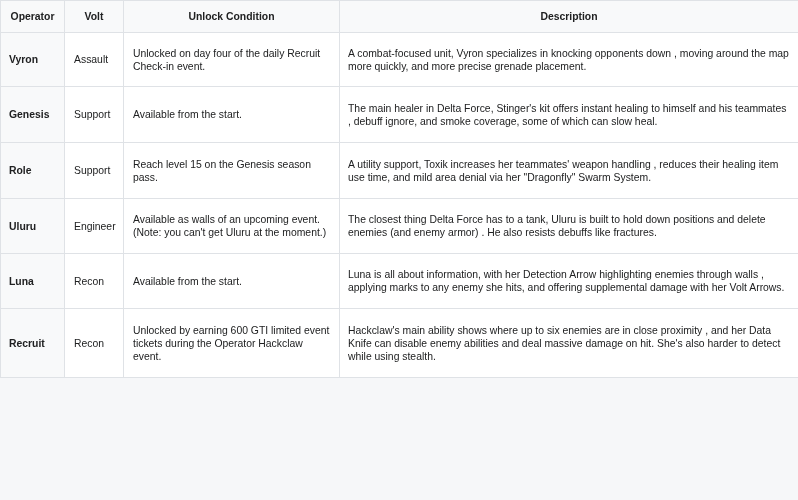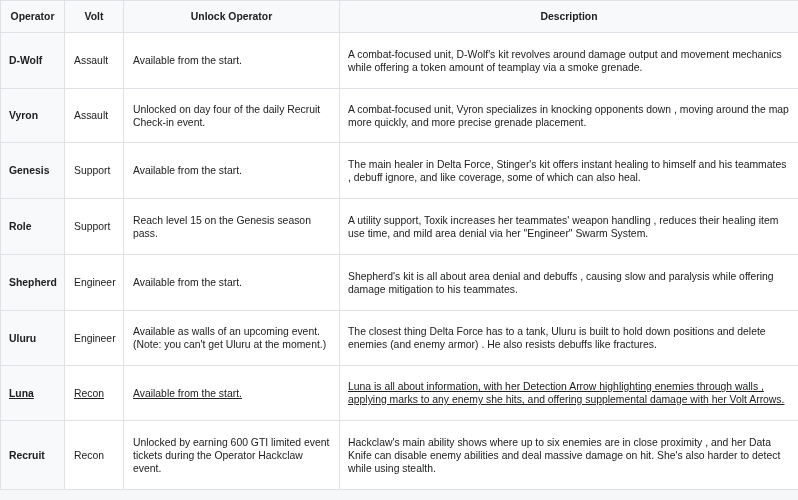--- a/index.html
+++ b/index.html
@@ -63,72 +63,60 @@
     background: #ffffff;
     text-align: left;
     padding: 4px 8px;
   }
   tr.r-0 { height: 56px; }
   tr.r-1 { height: 54px; padding-left: 39px; }
   tr.r-2 { height: 56px; }
   tr.r-3 { height: 56px; }
   tr.r-4 { height: 56px; }
   tr.r-5 { height: 55px; }
-  tr.r-6 { height: 55px; text-decoration: underline; }
+  tr.r-6 { height: 55px; }
   tr.r-7 { height: 69px; }
 </style>
 </head>
 <body>
 
 <div class="page">
   <table class="operators">
     <colgroup>
       <col class="c-operator">
       <col class="c-role">
       <col class="c-unlock">
       <col class="c-desc">
     </colgroup>
     <thead>
       <tr>
         <th>Operator</th>
         <th>Volt</th>
-        <th>Unlock Operator</th>
+        <th>Unlock Condition</th>
         <th>Description</th>
       </tr>
     </thead>
     <tbody>
-      <tr class="r-0">
-        <td class="cell-operator">D-Wolf</td>
-        <td class="cell-role">Assault</td>
-        <td class="cell-unlock">Available from the start.</td>
-        <td class="cell-desc">A combat-focused unit, D-Wolf's kit revolves around damage output and movement mechanics while offering a token amount of teamplay via a smoke grenade.</td>
-      </tr>
       <tr class="r-1">
         <td class="cell-operator">Vyron</td>
         <td class="cell-role">Assault</td>
         <td class="cell-unlock">Unlocked on day four of the daily Recruit Check-in event.</td>
         <td class="cell-desc">A combat-focused unit, Vyron specializes in knocking opponents down , moving around the map more quickly, and more precise grenade placement.</td>
       </tr>
       <tr class="r-2">
         <td class="cell-operator">Genesis</td>
         <td class="cell-role">Support</td>
         <td class="cell-unlock">Available from the start.</td>
-        <td class="cell-desc">The main healer in Delta Force, Stinger's kit offers instant healing to himself and his teammates , debuff ignore, and like coverage, some of which can also heal.</td>
+        <td class="cell-desc">The main healer in Delta Force, Stinger's kit offers instant healing to himself and his teammates , debuff ignore, and smoke coverage, some of which can slow heal.</td>
       </tr>
       <tr class="r-3">
         <td class="cell-operator">Role</td>
         <td class="cell-role">Support</td>
         <td class="cell-unlock">Reach level 15 on the Genesis season pass.</td>
-        <td class="cell-desc">A utility support, Toxik increases her teammates' weapon handling , reduces their healing item use time, and mild area denial via her "Engineer" Swarm System.</td>
-      </tr>
-      <tr class="r-4">
-        <td class="cell-operator">Shepherd</td>
-        <td class="cell-role">Engineer</td>
-        <td class="cell-unlock">Available from the start.</td>
-        <td class="cell-desc">Shepherd's kit is all about area denial and debuffs , causing slow and paralysis while offering damage mitigation to his teammates.</td>
+        <td class="cell-desc">A utility support, Toxik increases her teammates' weapon handling , reduces their healing item use time, and mild area denial via her "Dragonfly" Swarm System.</td>
       </tr>
       <tr class="r-5">
         <td class="cell-operator">Uluru</td>
         <td class="cell-role">Engineer</td>
         <td class="cell-unlock">Available as walls of an upcoming event. (Note: you can't get Uluru at the moment.)</td>
         <td class="cell-desc">The closest thing Delta Force has to a tank, Uluru is built to hold down positions and delete enemies (and enemy armor) . He also resists debuffs like fractures.</td>
       </tr>
       <tr class="r-6">
         <td class="cell-operator">Luna</td>
         <td class="cell-role">Recon</td>

